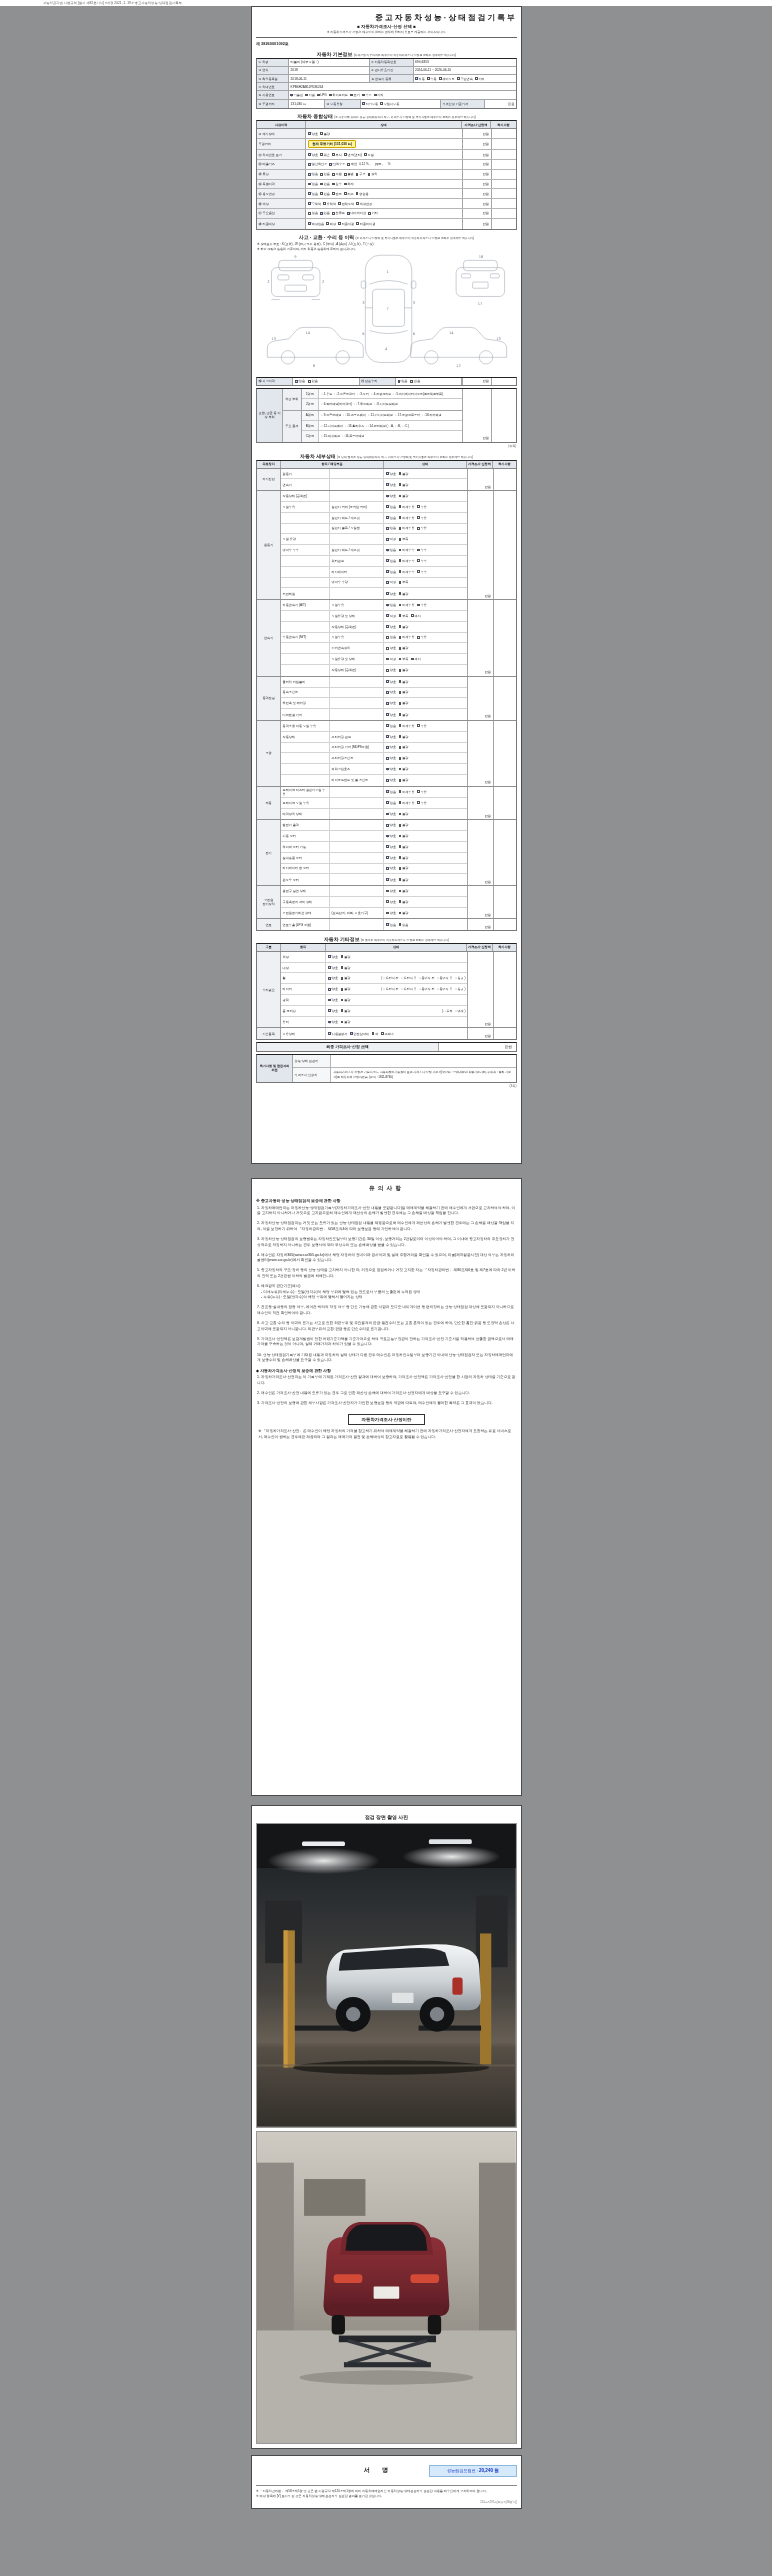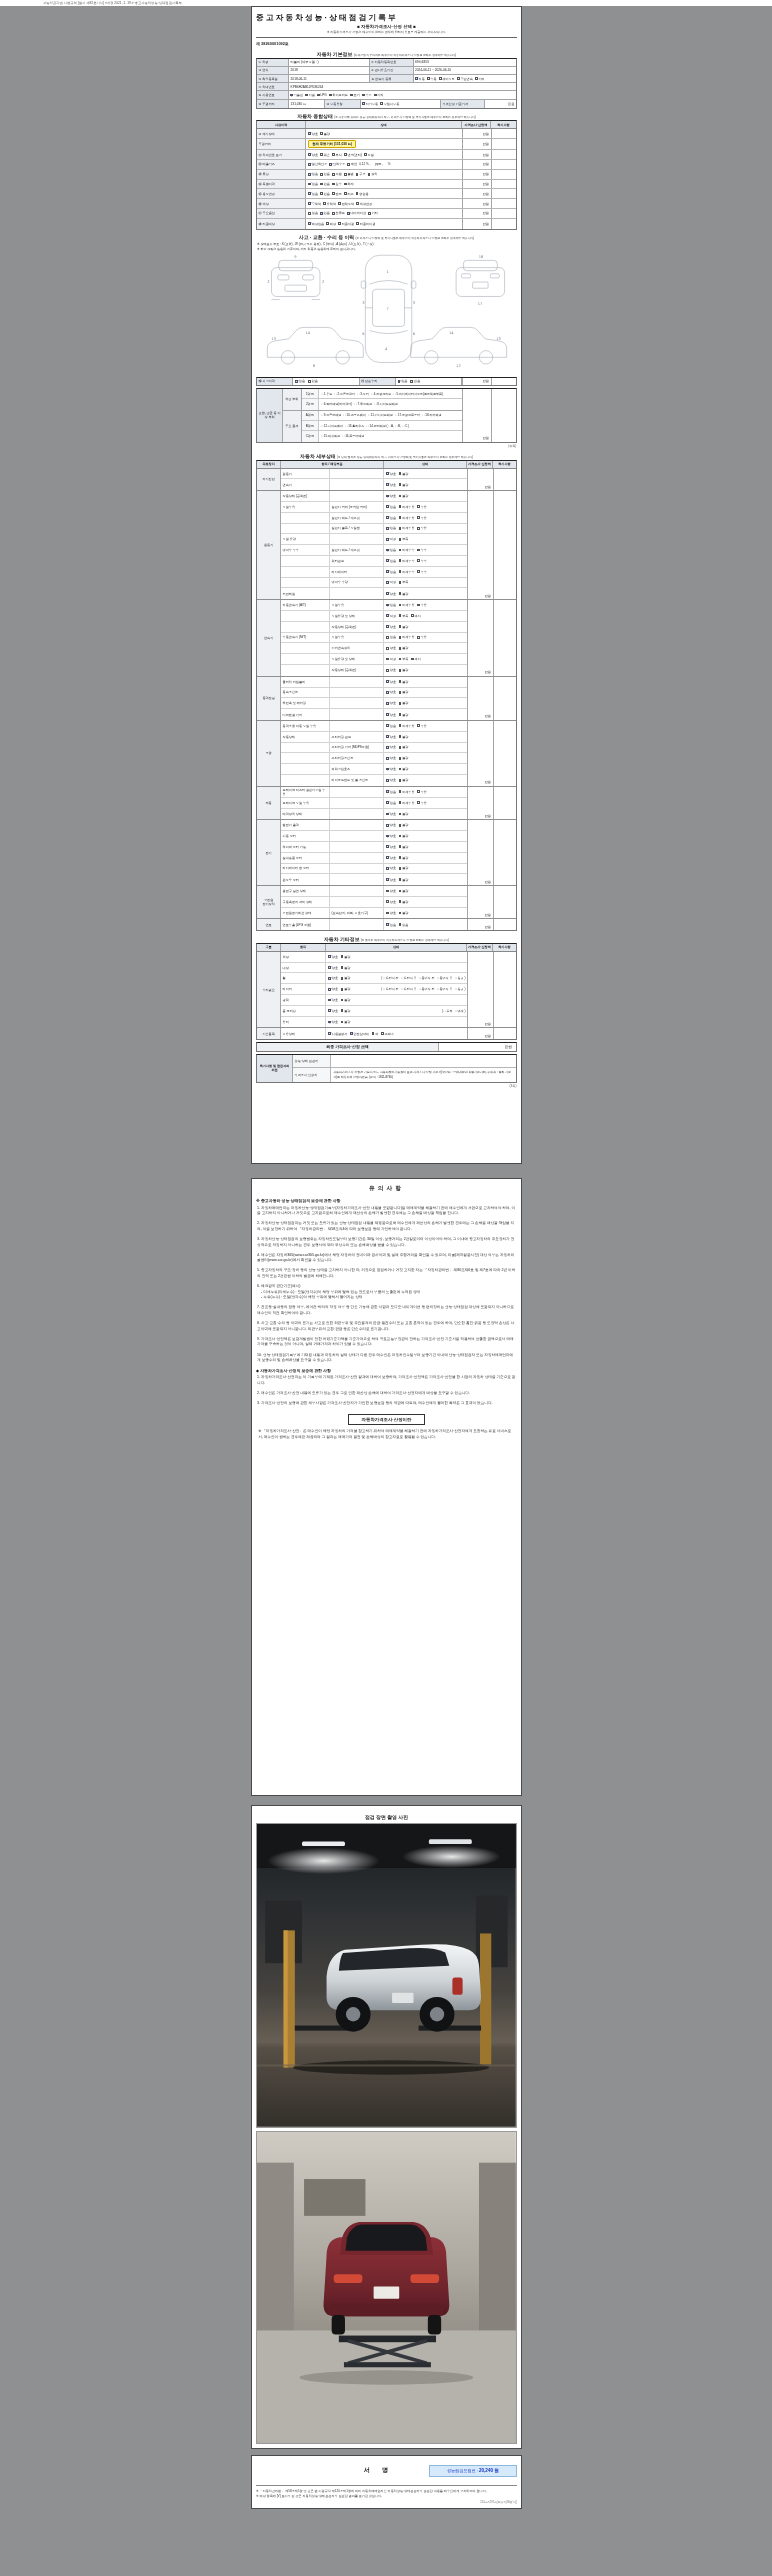--- a/index.html
+++ b/index.html
@@ -4,21 +4,21 @@
 <style>
 *{margin:0;padding:0;box-sizing:border-box}
 html,body{width:773px;height:2576px;background:#8e9092;font-family:"Liberation Sans","DejaVu Sans",sans-serif;color:#1b1b1b;overflow:hidden}
 .topbar{height:6.2px;background:#fff;font-size:3.3px;color:#555;display:flex;align-items:center;padding-left:43px}
 .doc{width:271px;margin:0 auto}
 .sheet{background:#fff;border:0.5px solid #4a4a4a;padding:3.6px 4.1px;position:relative}
 .s1{min-height:1158px}
 .s2{min-height:618px;margin-top:13.4px}
 .s3{margin-top:9.3px}
 .s4{margin-top:6.2px}
-.title-main{text-align:left;font-size:7.7px;font-weight:bold;letter-spacing:2.1px;padding-top:2.1px}
+.title-main{text-align:right;font-size:7.7px;font-weight:bold;letter-spacing:2.1px;padding-top:2.1px}
 .title-sub{text-align:center;font-size:4.4px;font-weight:bold;margin-top:1.5px}
 .title-note{text-align:center;font-size:3px;color:#333;margin-top:1px;border-bottom:0.5px solid #666;padding-bottom:2.6px}
 .doc-no{font-size:3.9px;font-weight:bold;margin:3.1px 0 1px}
 .sec-head{text-align:center;margin:4.6px 0 1px;font-size:4.9px;font-weight:bold}
 .sec-note{font-size:2.8px;font-weight:normal;color:#333}
 .pagemark{text-align:right;font-size:3.1px;color:#666;margin:1.5px 0.5px}
 .tblb{border:0.5px solid #777;border-top:1px solid #222}
 .pre{white-space:pre-wrap}
 
 .brow{display:flex;border-bottom:0.5px solid #a5a5a5;min-height:8.2px;align-items:stretch}

